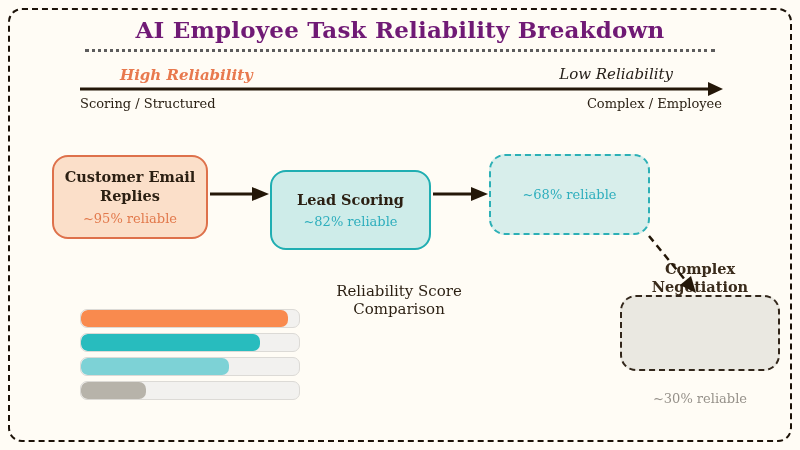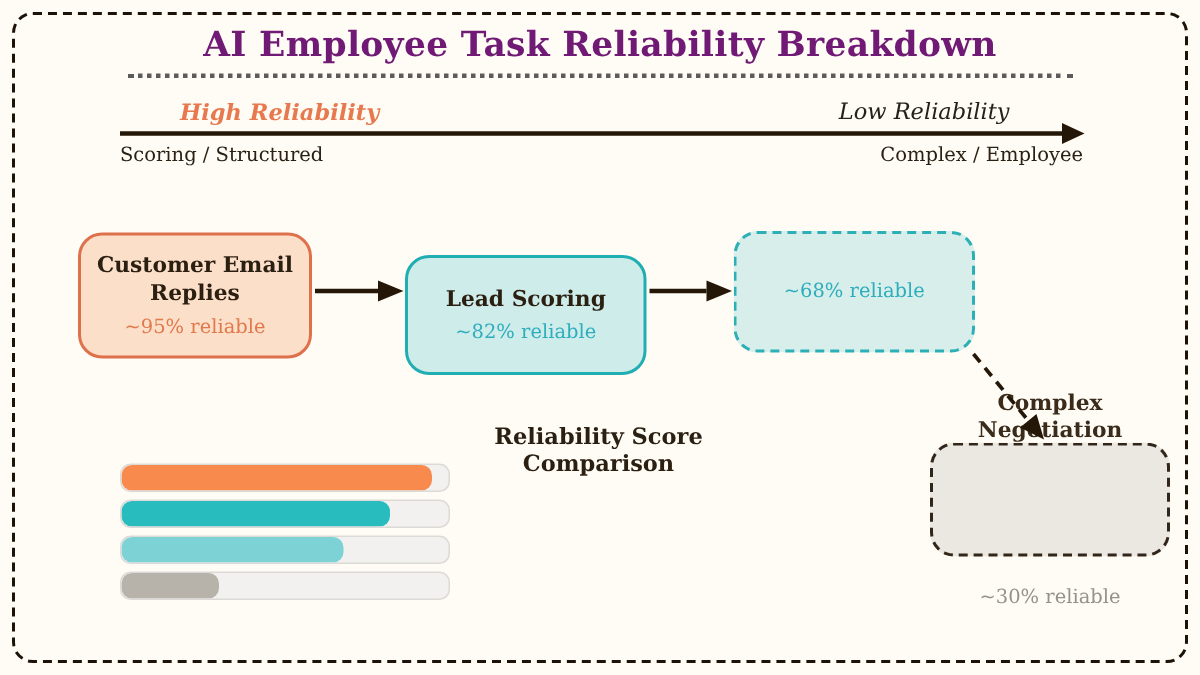--- a/index.html
+++ b/index.html
@@ -69,21 +69,21 @@
   .node-negotiation .node-sub { color: #96918a; margin-top: 47px; }
   
   .arrows-layer {
     position: absolute; left: 0; top: 0; width: 800px; height: 450px;
     pointer-events: none;
   }
   
   .chart-title {
     position: absolute; left: 298px; top: 282px; width: 202px;
     text-align: center;
-    font-size: 15px; font-weight: bold; color: #2b1f12;
+    font-size: 15px; font-weight: normal; color: #2b1f12;
   }
   .bar-list {
     position: absolute; left: 80px; top: 309px; width: 220px;
   }
   .bar-track {
     width: 100%; height: 19px;
     background: #f2f1ef;
     border: 1px solid #dcdad6;
     border-radius: 7px;
     margin-bottom: 5px;

